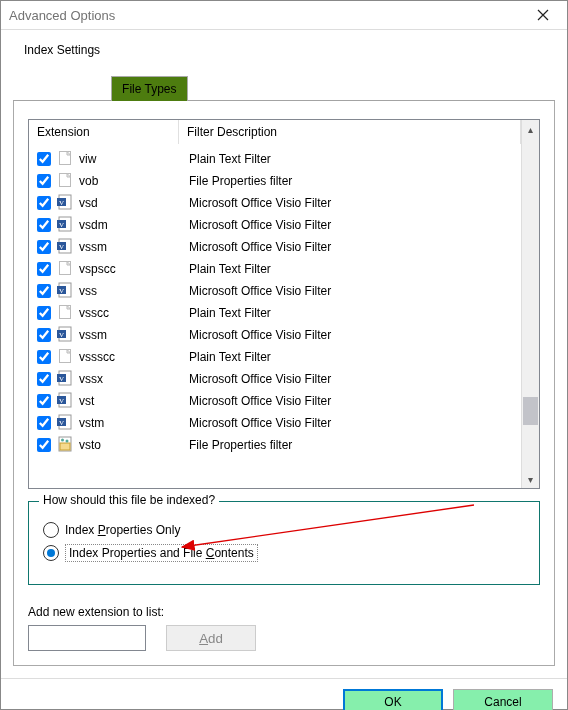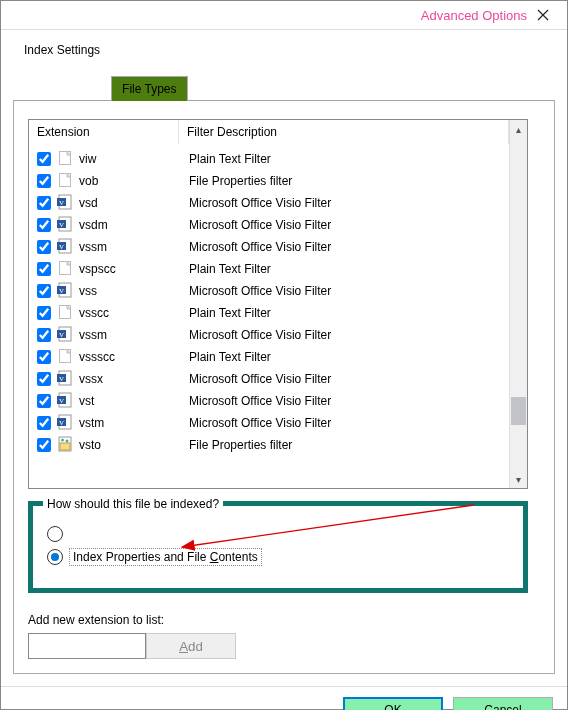--- a/index.html
+++ b/index.html
@@ -1,49 +1,49 @@
 <!DOCTYPE html>
 <html><head>
 <meta charset="utf-8">
 <style>
 * { box-sizing: border-box; margin: 0; padding: 0; }
 body { font-family: "Segoe UI", Tahoma, sans-serif; font-size: 12px; background: #bbb; width: 568px; height: 710px; }
 .window { width: 568px; height: 710px; background: #fff; border: 1px solid #888; display: flex; flex-direction: column; }
 .titlebar { height: 32px; display: flex; align-items: center; padding: 0 8px; border-bottom: 1px solid #ddd; }
-.title { flex: 1; font-size: 13px; color: #ec4899; text-align: right; }
+.title { flex: 1; font-size: 13px; color: #737373; }
 .close-btn { width: 32px; height: 28px; display: flex; align-items: center; justify-content: center; font-size: 16px; color: #222; cursor: pointer; }
 .content { flex: 1; padding: 6px 12px 12px 12px; display: flex; flex-direction: column; }
 .tabs { display: flex; border-bottom: 1px solid #a3a3a3; }
 .tab { padding: 5px 10px; border: 1px solid transparent; border-bottom: none; cursor: pointer; font-size: 12px; position: relative; top: 1px; }
 .tab.active { background: #4d7c0f; border-color: #aaa; border-bottom-color: #fff; margin-top: 39px; }
-.panel { border: 1px solid #aaa; border-top: none; flex: 1; padding: 18px 26px 14px 14px; display: flex; flex-direction: column; }
+.panel { border: 1px solid #aaa; border-top: none; flex: 1; padding: 18px 14px 14px 14px; display: flex; flex-direction: column; }
 .listwrap { border: 1px solid #828790; height: 370px; display: flex; }
 .list { flex: 1; overflow-y: hidden; }
 .lhead { display: flex; font-size: 12px; color: #000; }
 .lhead .col { padding: 5px 8px; border-right: 1px solid #e0e0e0; background: #fff; }
 .col-ext { width: 150px; }
 .col-fd { flex: 1; }
 .rows { }
 .row { display: flex; align-items: flex-end; height: 22px; padding-left: 8px; }
 .row input[type=checkbox] { width: 14px; height: 14px; margin-right: 6px; }
 .fico { width: 16px; height: 16px; margin-right: 6px; display: inline-flex; align-items: center; justify-content: center; }
 .fico svg { width: 16px; height: 16px; }
 .ext { width: 110px; }
 .fd { flex: 1; }
 .sbar { width: 18px; background: #f0f0f0; border-left: 1px solid #ddd; display: flex; flex-direction: column; align-items: center; justify-content: space-between; }
 .sarr { height: 18px; width: 100%; display: flex; align-items: center; justify-content: center; font-size: 10px; color: #555; cursor: pointer; }
 .strack { flex: 1; width: 100%; position: relative; }
 .sthumb { position: absolute; left: 1px; right: 1px; top: 78%; height: 28px; background: #c2c3c9; }
-.group { margin-top: 12px; border: 5px solid #0f766e; padding: 14px 14px 16px 14px; position: relative; }
+.group { margin-top: 12px; border: 1px solid #0f766e; padding: 14px 14px 16px 14px; position: relative; }
 .glabel { position: absolute; top: -9px; left: 10px; background: #fff; padding: 0 4px; font-size: 12px; }
 .radio-row { display: flex; align-items: center; margin: 6px 0; }
 .underline { text-decoration: underline; }
 .dotted { border: 1px dotted #888; padding: 1px 3px; }
 .addlbl { margin-top: 20px; font-size: 12px; }
-.addrow { display: flex; align-items: center; margin-top: 6px; }
+.addrow { display: flex; align-items: center; margin-top: 6px; gap: 20px; }
 .addrow input[type=text] { width: 118px; height: 26px; border: 1px solid #828790; padding: 2px 4px; font-size: 12px; }
 .addbtn { width: 90px; height: 26px; background: #efefef; border: 1px solid #ccc; color: #888; cursor: not-allowed; }
 .footer { border-top: 1px solid #ddd; padding: 10px 14px; display: flex; justify-content: flex-end; gap: 10px; }
 .btn { width: 100px; height: 26px; border: 1px solid #adadad; background: #86efac; cursor: pointer; font-size: 12px; }
 .btn.primary { border: 2px solid #0078d7; }
 .arrow-annot { position: absolute; pointer-events: none; }
 
 
 .radio-c { width: 16px; height: 16px; border: 1px solid #333; border-radius: 50%; display: inline-flex; align-items: center; justify-content: center; margin-right: 6px; }
 .radio-c.sel::after { content: ""; width: 8px; height: 8px; background: #0078d7; border-radius: 50%; }
@@ -249,20 +249,23 @@
           </div>
           <div class="sarr">▾</div>
         </div>
       </div>
 
       <div class="group">
         <div class="glabel">How should this file be indexed?</div>
 
         <div class="radio-row">
           <span class="radio-c"></span>
+          <span>
+            <span>Index </span><span class="underline">P</span><span>roperties Only</span>
+          </span>
         </div>
 
         <div class="radio-row">
           <span class="radio-c sel"></span>
           <span class="dotted">
             <span>Index Properties and File </span><span class="underline">C</span><span>ontents</span>
           </span>
         </div>
       </div>
 

